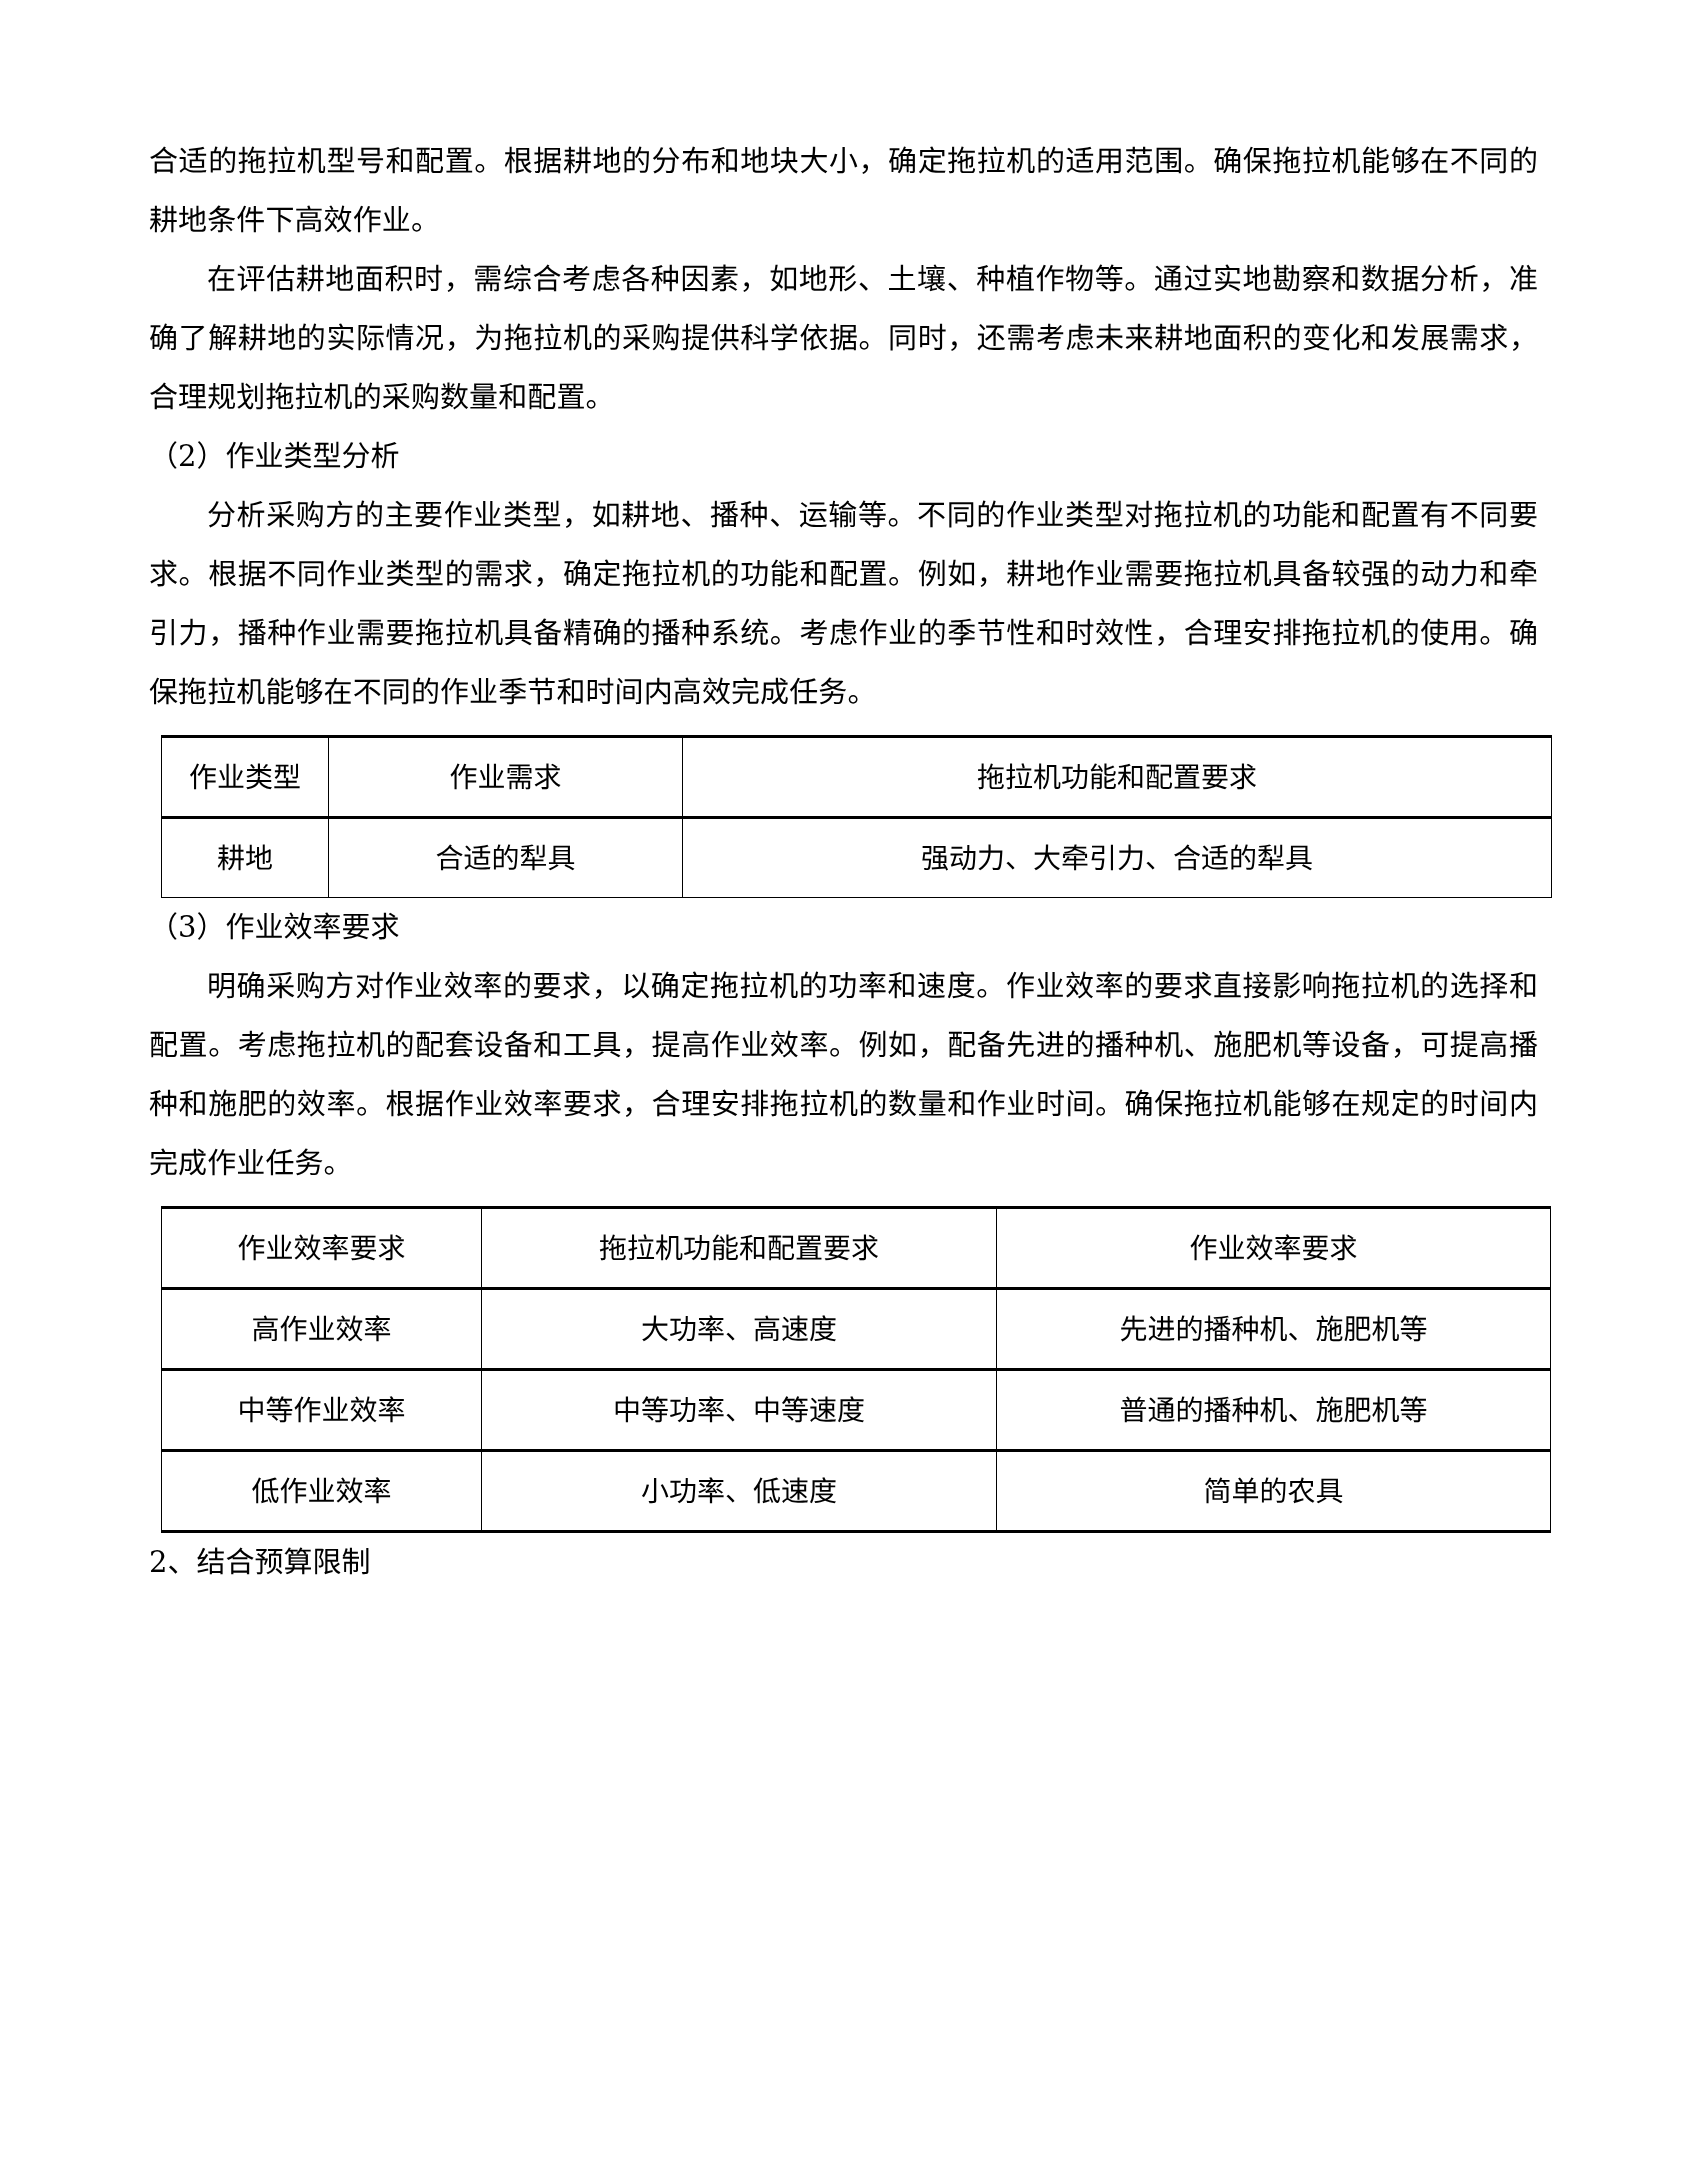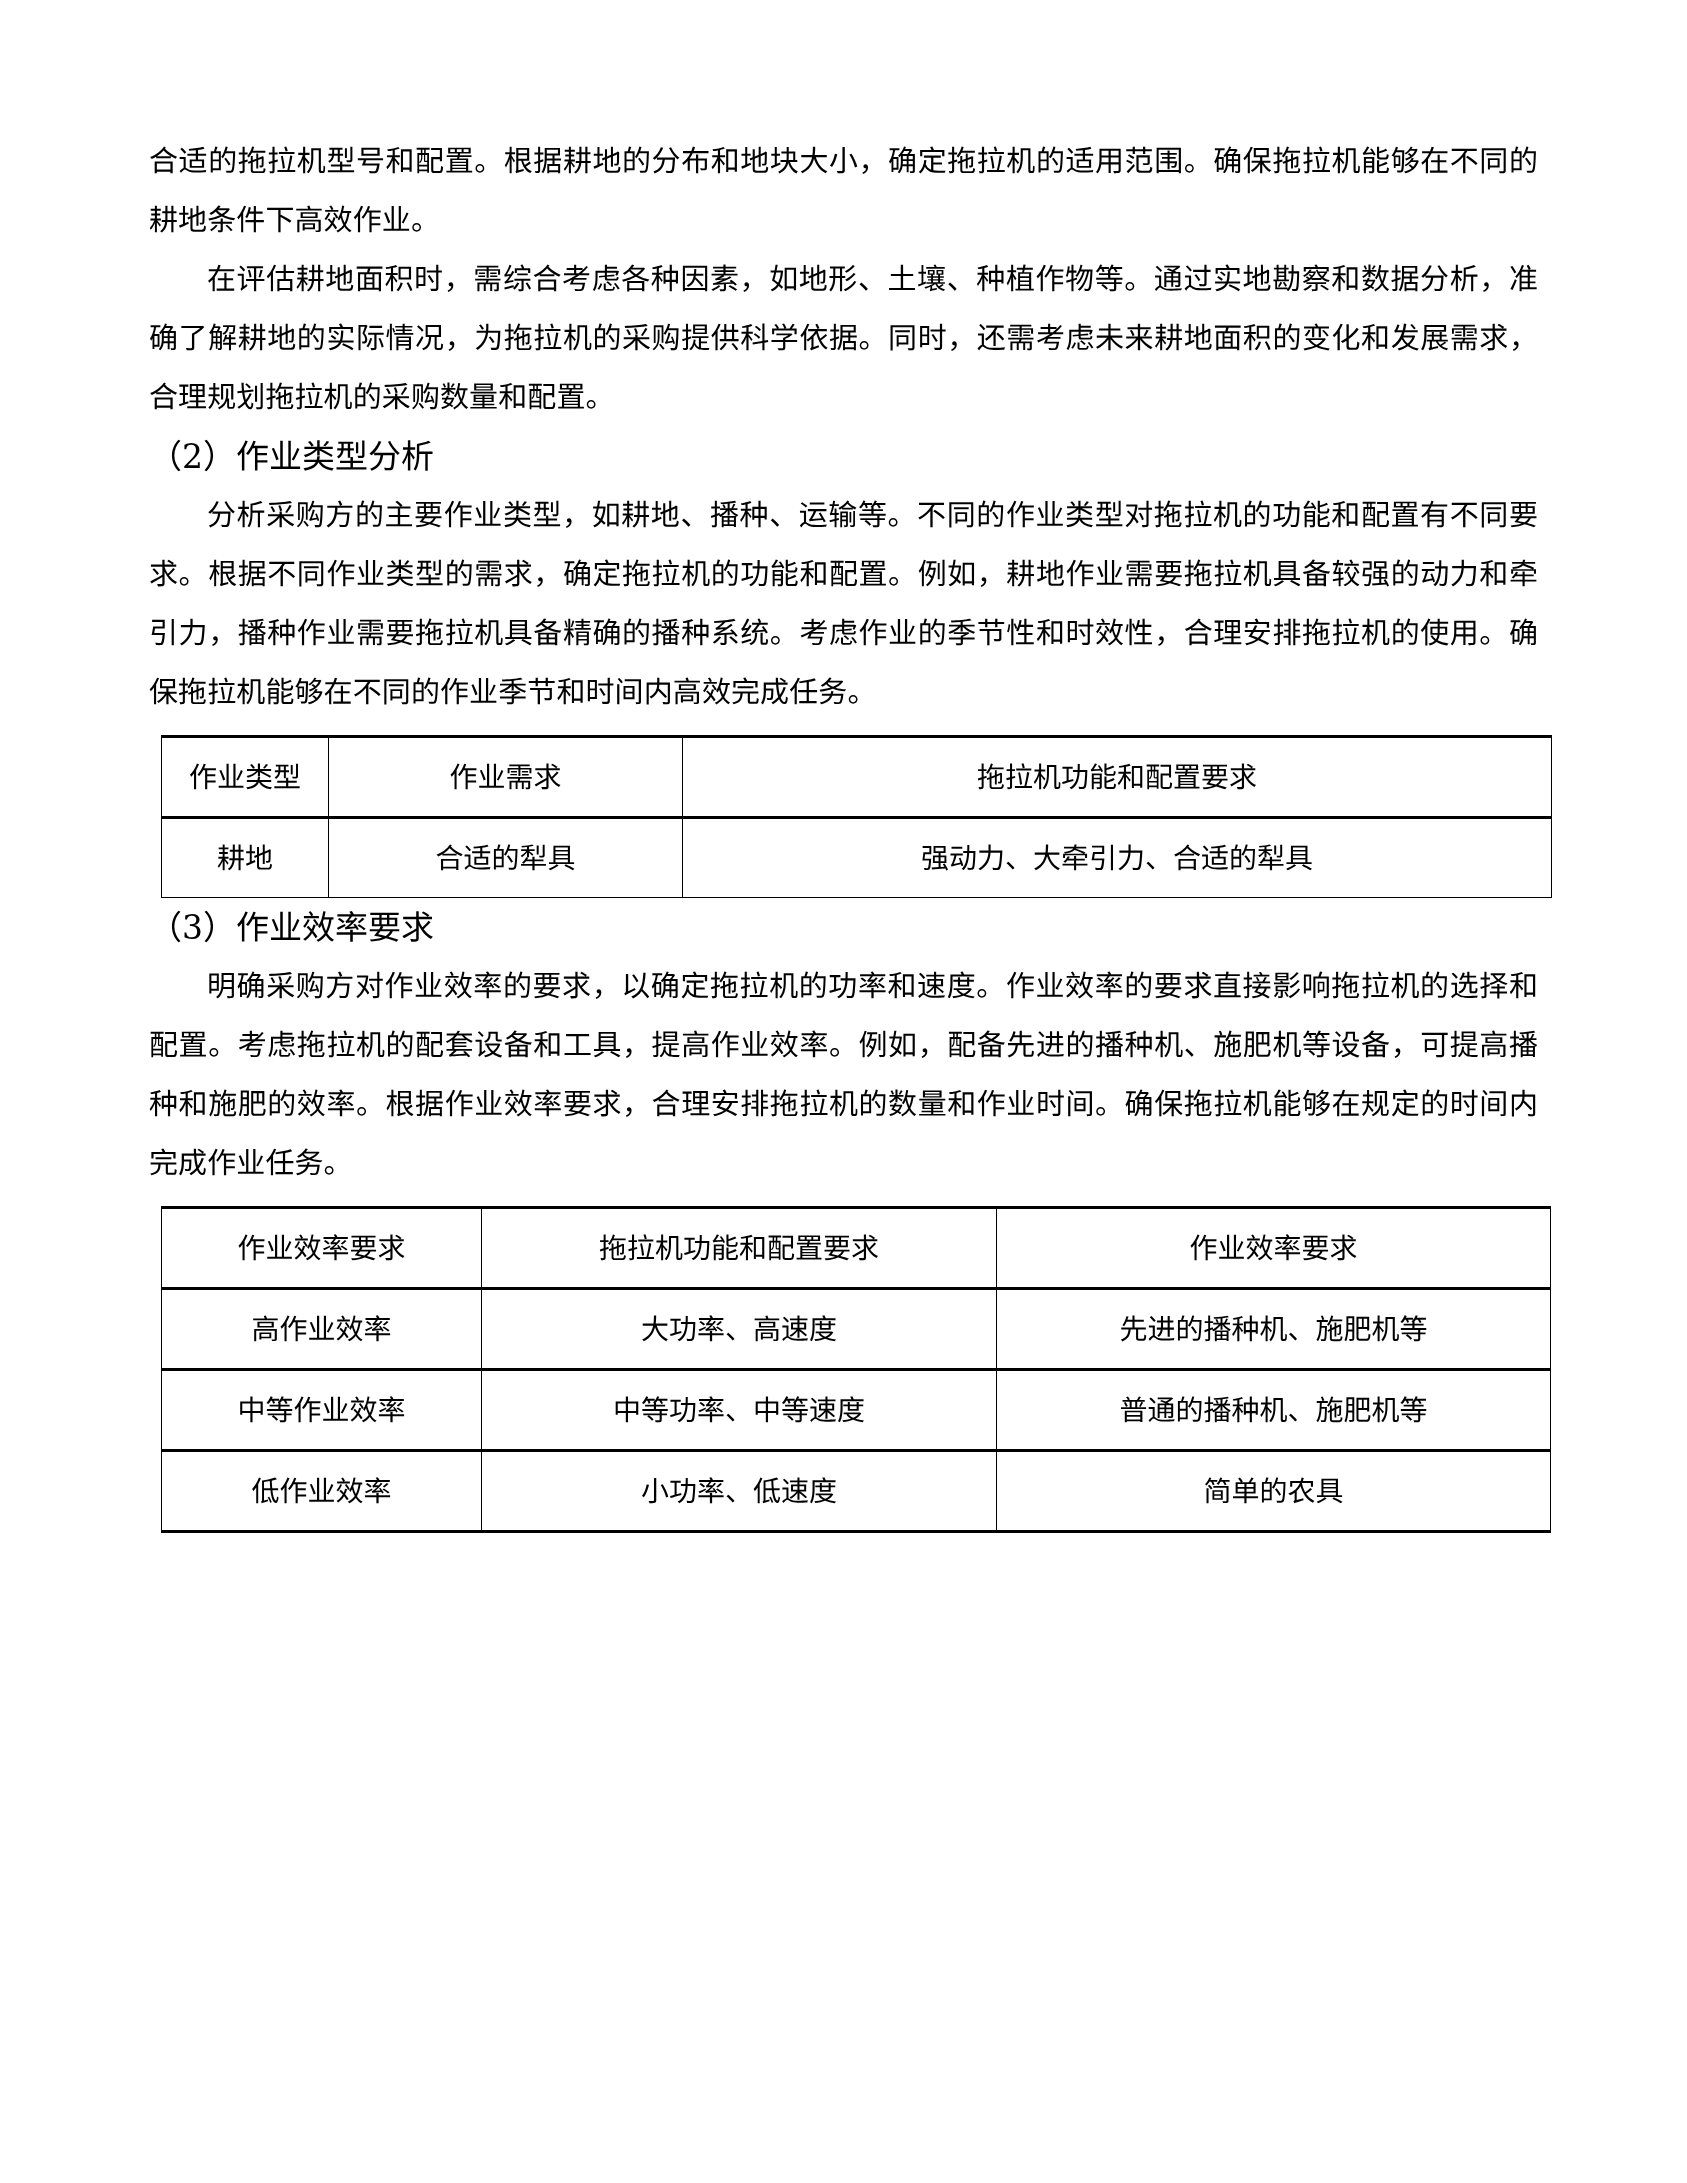--- a/index.html
+++ b/index.html
@@ -27,21 +27,21 @@
     margin: 0;
     letter-spacing: 0.1px;
   }
   .para-indent {
     text-indent: 58px;
   }
   .no-indent {
     text-indent: 0;
   }
   .section-head {
-    font-size: 33px;
+    font-size: 29px;
     line-height: 59px;
     margin: 0;
     text-indent: 0;
   }
   table.doc-table {
     border-collapse: collapse;
     width: 1389px;
     margin: 0 0 0 12px;
     table-layout: fixed;
     font-size: 28px;
@@ -138,15 +138,16 @@
         <td class="thick-top">普通的播种机、施肥机等</td>
       </tr>
       <tr class="last-row">
         <td class="thick-top">低作业效率</td>
         <td class="thick-top">小功率、低速度</td>
         <td class="thick-top">简单的农具</td>
       </tr>
     </tbody>
   </table>
 
+  <p class="section-head">2、结合预算限制</p>
 
 </div>
 
 
 </body></html>

